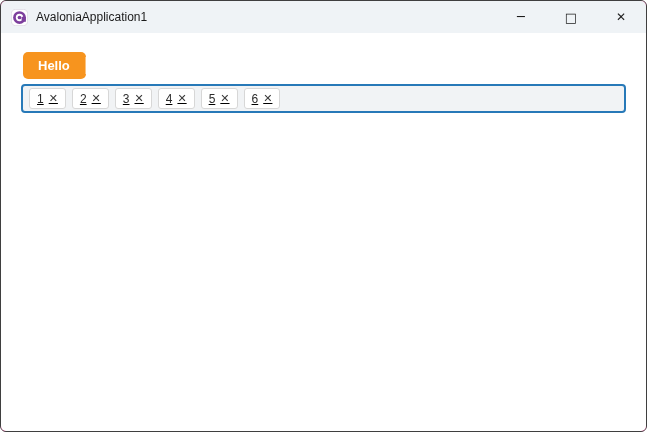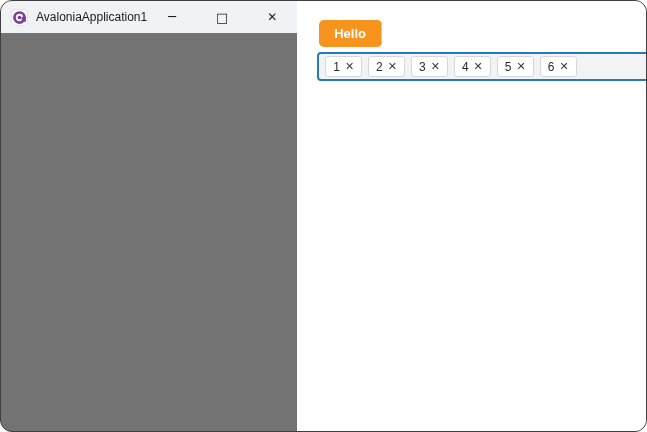--- a/index.html
+++ b/index.html
@@ -1,26 +1,26 @@
 <!DOCTYPE html>
 <html><head>
 <meta charset="utf-8">
 <style>
   * { margin: 0; padding: 0; box-sizing: border-box; }
   html, body { width: 647px; height: 432px; background: #ffffff; }
   body { font-family: "Liberation Sans", "DejaVu Sans", sans-serif; }
 
   .window {
     width: 647px; height: 432px;
-    background: #737373;
+    background: #ec4899;
     border: 1px solid #3f3f3f;
-    border-radius: 12px;
+    border-radius: 6px;
     overflow: hidden;
     display: flex;
-    flex-direction: row;
+    flex-direction: column;
   }
 
   
   .titlebar {
     height: 32px;
     flex: 0 0 32px;
     background: #eff3f6;
     display: flex;
     align-items: center;
   }
@@ -61,20 +61,21 @@
   .caption-btn .glyph { pointer-events: none; }
   .caption-btn.minimize .glyph { font-size: 13px; margin-top: -2px; }
   .caption-btn.maximize .glyph { font-size: 13px; }
   .caption-btn.close .glyph { font-size: 12px; }
 
   
   .content {
     flex: 1 1 auto;
     background: #ffffff;
     position: relative;
+    text-decoration: underline;
   }
 
   
   .tabstrip {
     display: inline-flex;
     align-items: stretch;
     margin: 19px 0 0 22px;
     height: 27px;
     background: #F7941E;
     border-radius: 5px;

